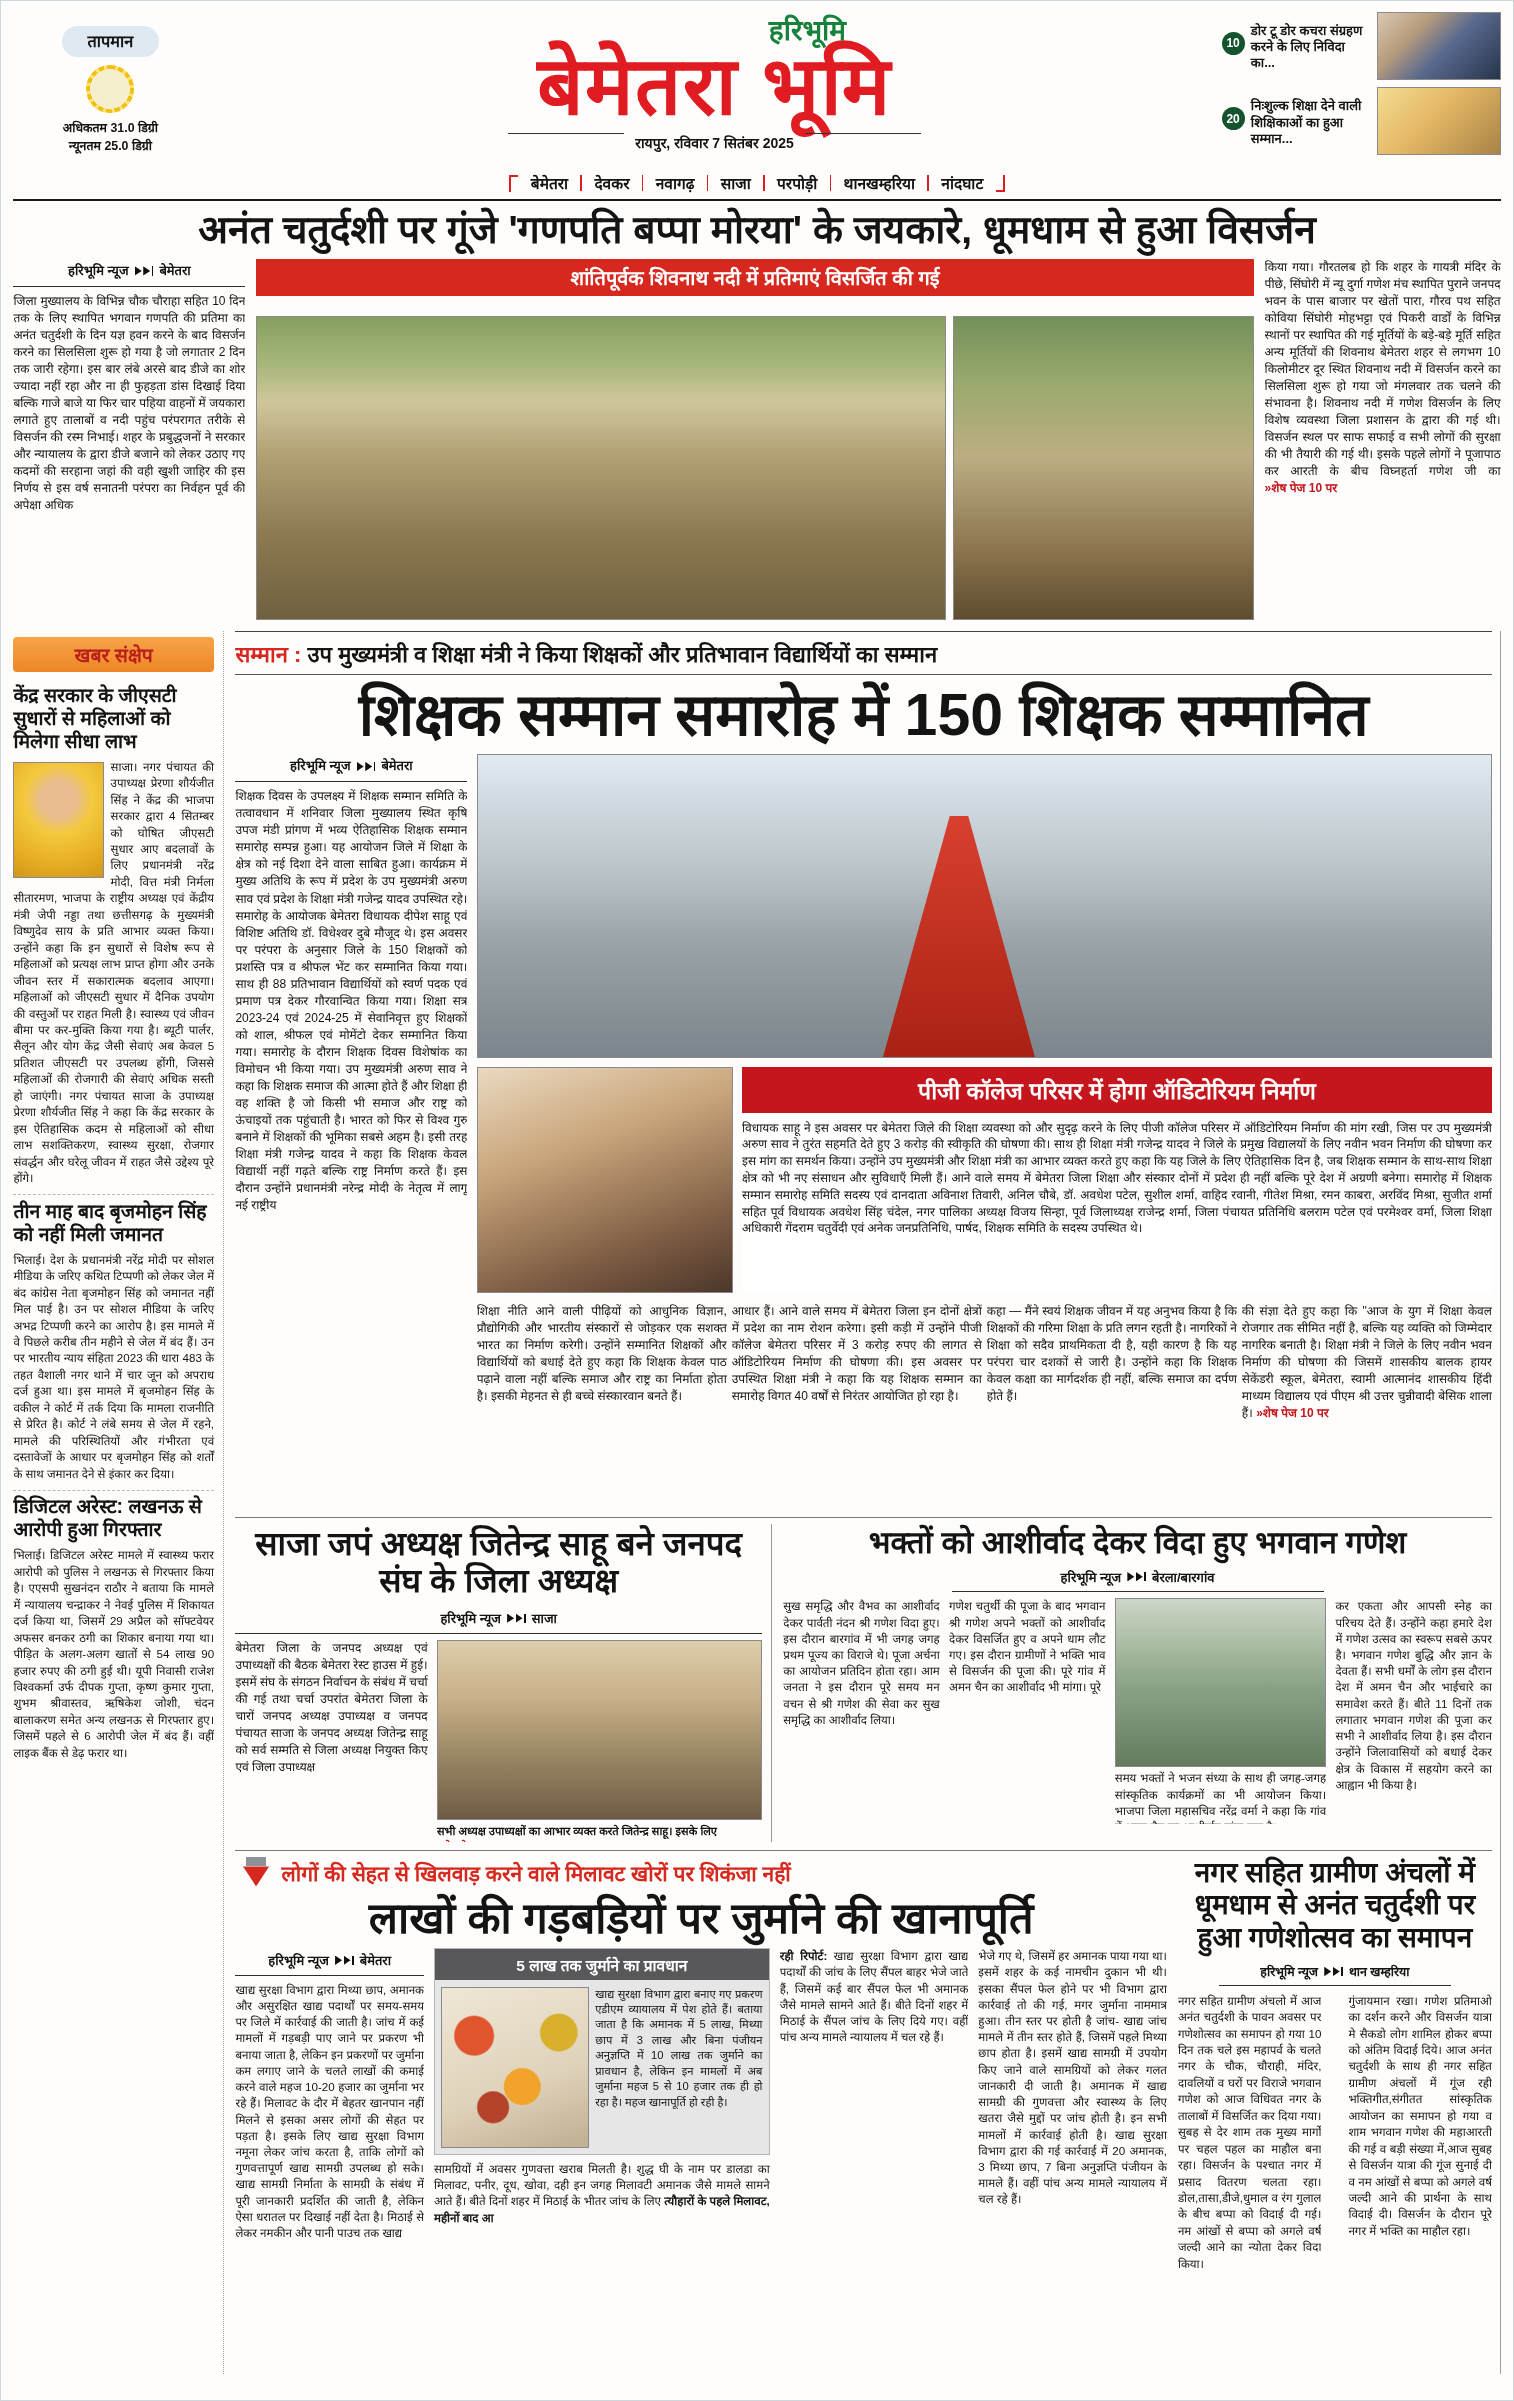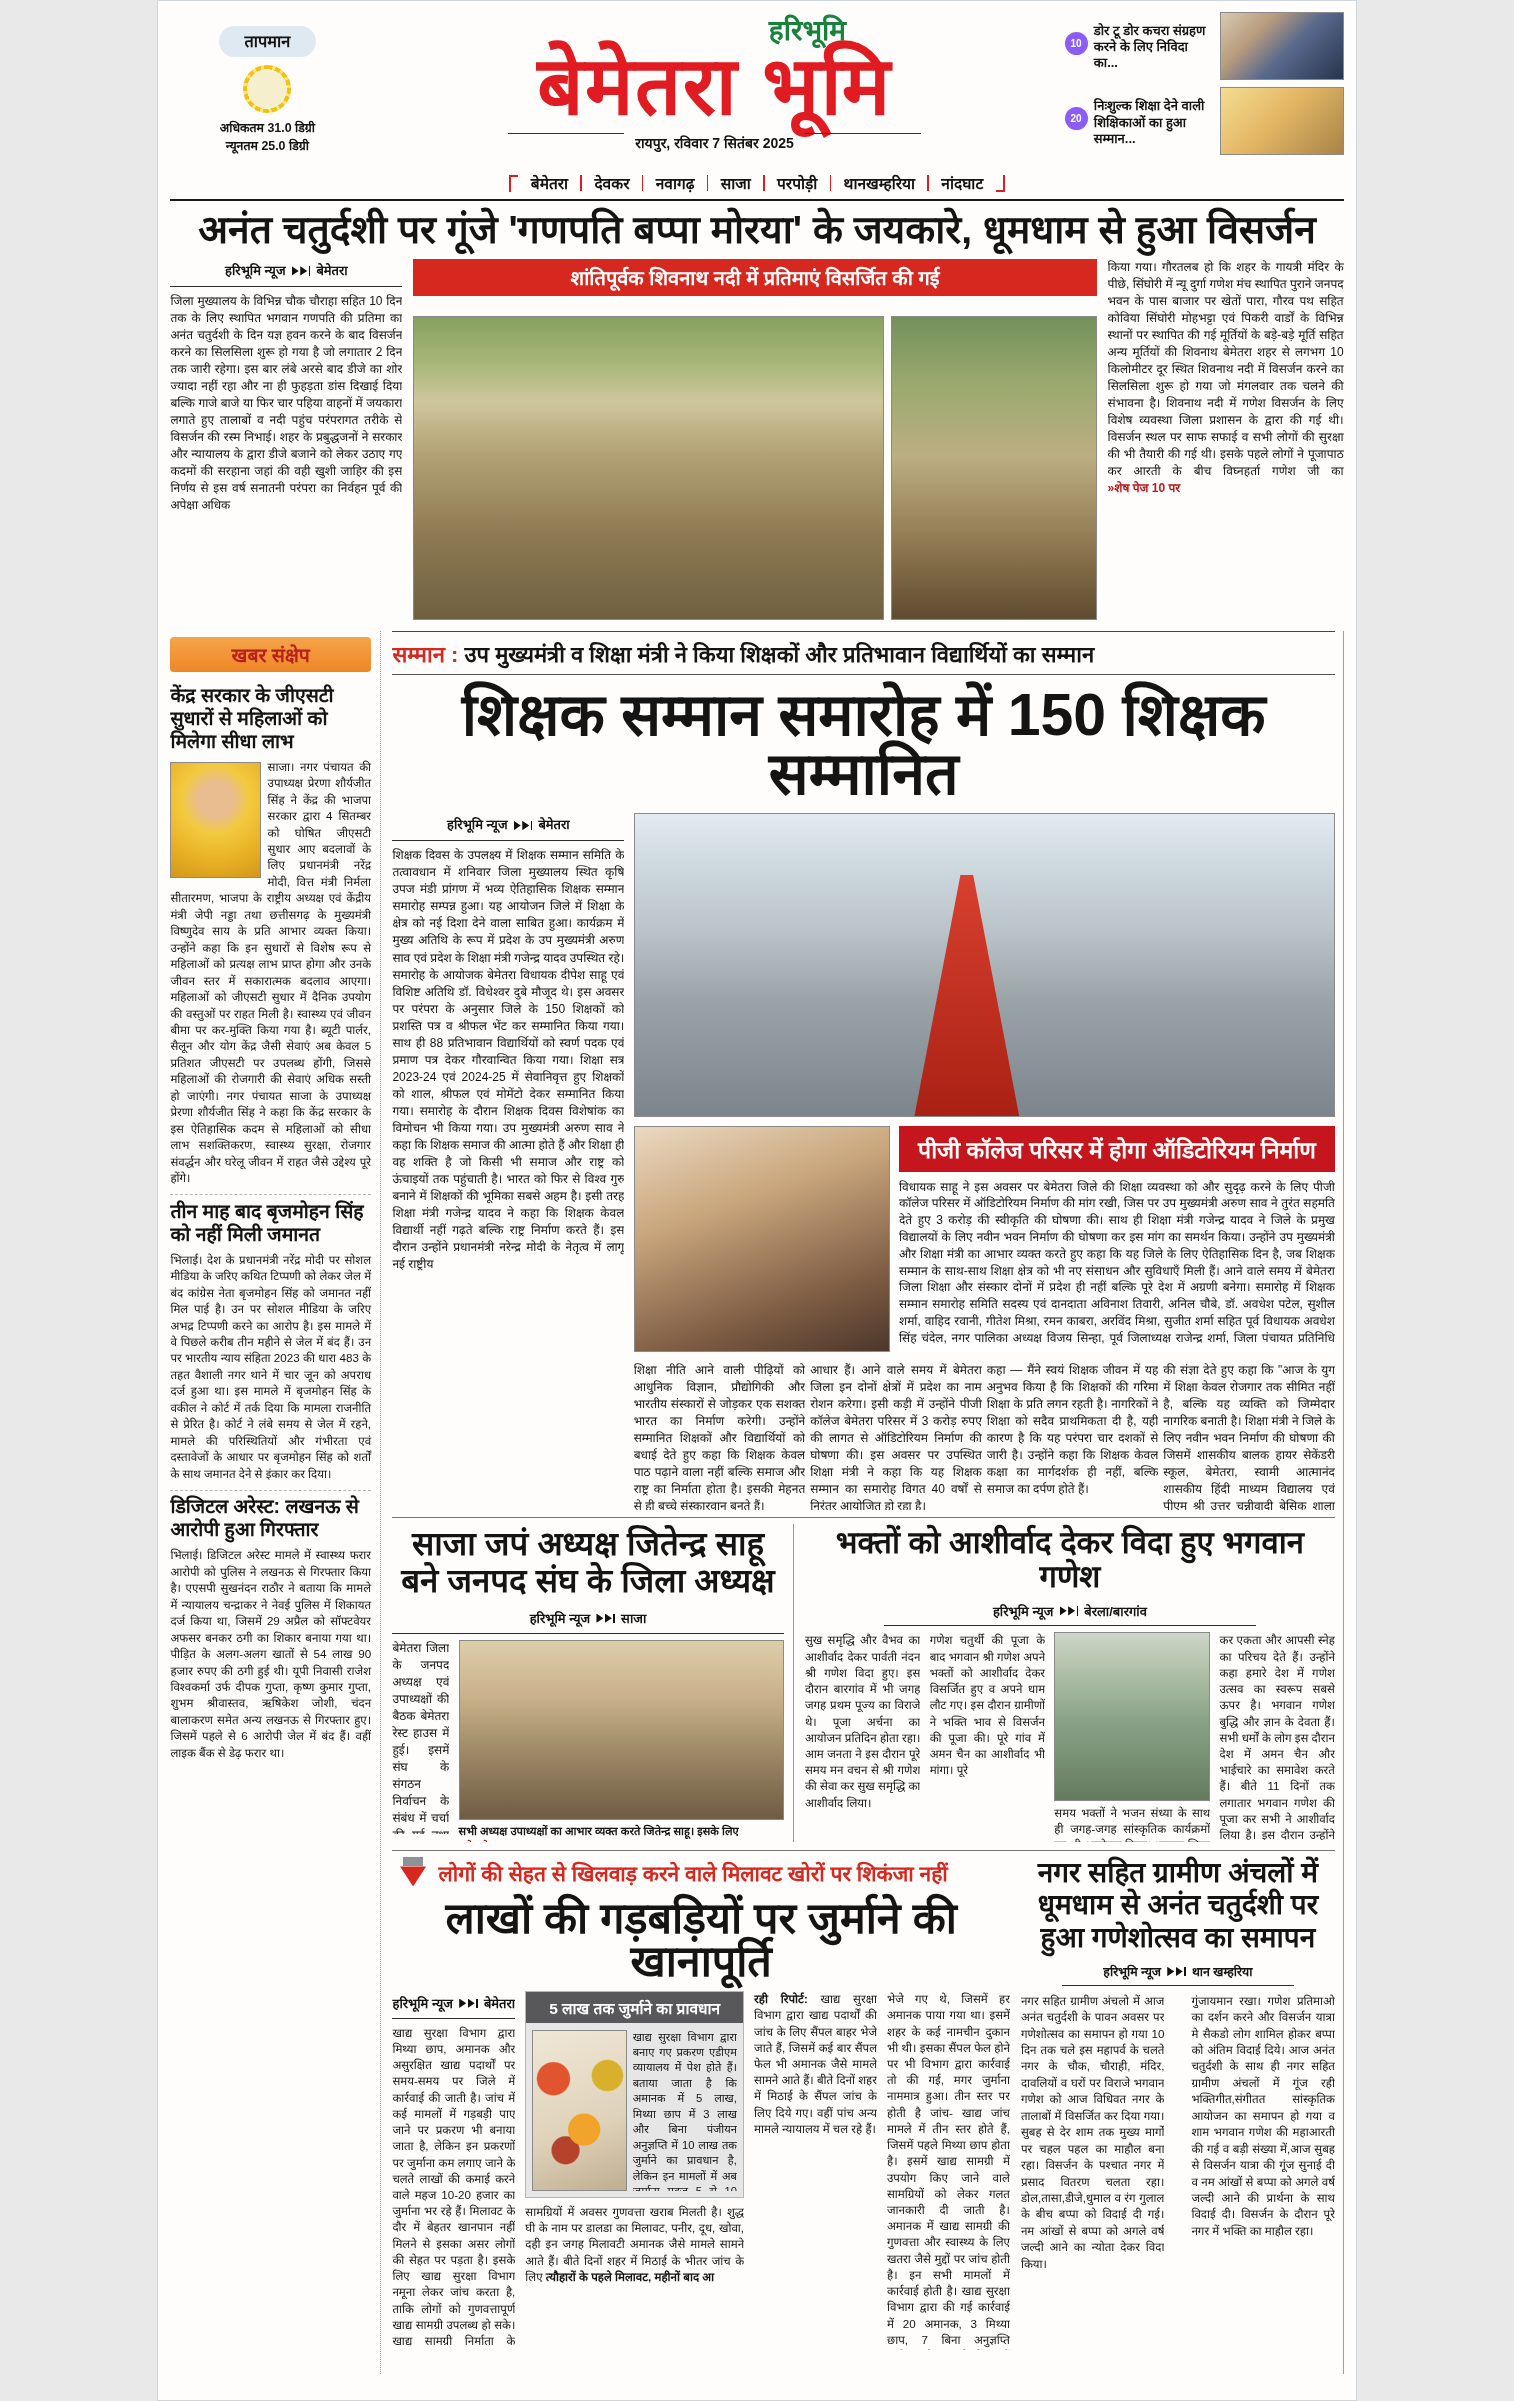--- a/index.html
+++ b/index.html
@@ -1,34 +1,34 @@
 <!DOCTYPE html>
 <html lang="hi" style="font-size:12.4px"><head>
 <meta charset="utf-8">
 <style>
   *{margin:0;padding:0;box-sizing:border-box}
   html,body{background:#e9e9e9}
   body{width:1514px;font-family:"Liberation Sans","DejaVu Sans",sans-serif;color:#141414}
-  .page{width:1200px;height:2401px;margin:0 auto;background:#fefdfb;padding:7.7px 12.4px 6.2px;overflow:hidden;position:relative;border:0.8px solid #cfd6dc}
+  .page{width:1514px;height:2401px;margin:0 auto;background:#fefdfb;padding:7.7px 12.4px 6.2px;overflow:hidden;position:relative;border:0.8px solid #cfd6dc}
   p{text-align:justify}
   
   .hdr{display:flex;align-items:flex-start;gap:7.7px;height:159px}
   .weather{width:194px;padding-top:17px;text-align:center}
   .weather-pill{display:inline-block;background:#dfe9f1;border-radius:15.5px;padding:4.6px 26px;font-weight:bold;font-size:16.3px}
   .sun{display:inline-block;width:48px;height:48px;margin:7.7px auto 4.6px;border-radius:50%;
        background:radial-gradient(circle,#f6efcd 0 58%,transparent 59%),repeating-conic-gradient(#f2c110 0 14deg,#fbe27a 14deg 22deg);}
   .weather p{font-size:12.4px;font-weight:bold;text-align:center;line-height:1.45}
   .masthead{flex:1;text-align:center;position:relative}
   .brand{color:#17823b;font-weight:bold;font-size:28px;display:block;transform:translateX(93px);margin-top:1.5px}
   .title{color:#e11b22;font-weight:bold;font-size:81px;line-height:.95;letter-spacing:1.5px}
   .dateline{margin-top:7.7px;font-size:14px;font-weight:bold;display:flex;align-items:flex-start;gap:11px;justify-content:center}
   .dateline .rule{height:1.5px;background:#333;width:116px}
   .teasers{width:279px;display:flex;flex-direction:column;gap:7.7px;padding-top:3.1px}
   .teaser{display:flex;gap:6.2px;align-items:flex-start}
-  .tnum{flex:0 0 23px;height:23px;border-radius:50%;background:#8b5cf6;color:#fff;font-weight:bold;font-size:10px;display:flex;align-items:center;justify-content:center;margin-top:20px}
+  .tnum{flex:0 0 23px;height:23px;border-radius:50%;background:#14532d;color:#fff;font-weight:bold;font-size:12px;display:flex;align-items:center;justify-content:center;margin-top:20px}
   .tteaser-text{flex:1;font-weight:bold;font-size:13px;line-height:1.25;padding-top:11px;text-align:left}
   .teaser .ph{flex:0 0 124px;height:68px}
   
   .cities{display:flex;align-items:center;justify-content:center;gap:12.4px;height:33px;border-bottom:2.3px solid #1a1a1a;font-weight:bold;font-size:15.5px}
   .city-sep{width:1.5px;height:15.5px;background:#e11b22}
   .bracket{width:9.3px;height:17px;border:2.3px solid #e11b22}
   .bracket.l{border-right:none;border-bottom:none}
   .bracket.r{border-left:none;border-top:none}
   
   .ph{background:#c8c8c8;border:0.8px solid #8a8a8a;position:relative;overflow:hidden}

